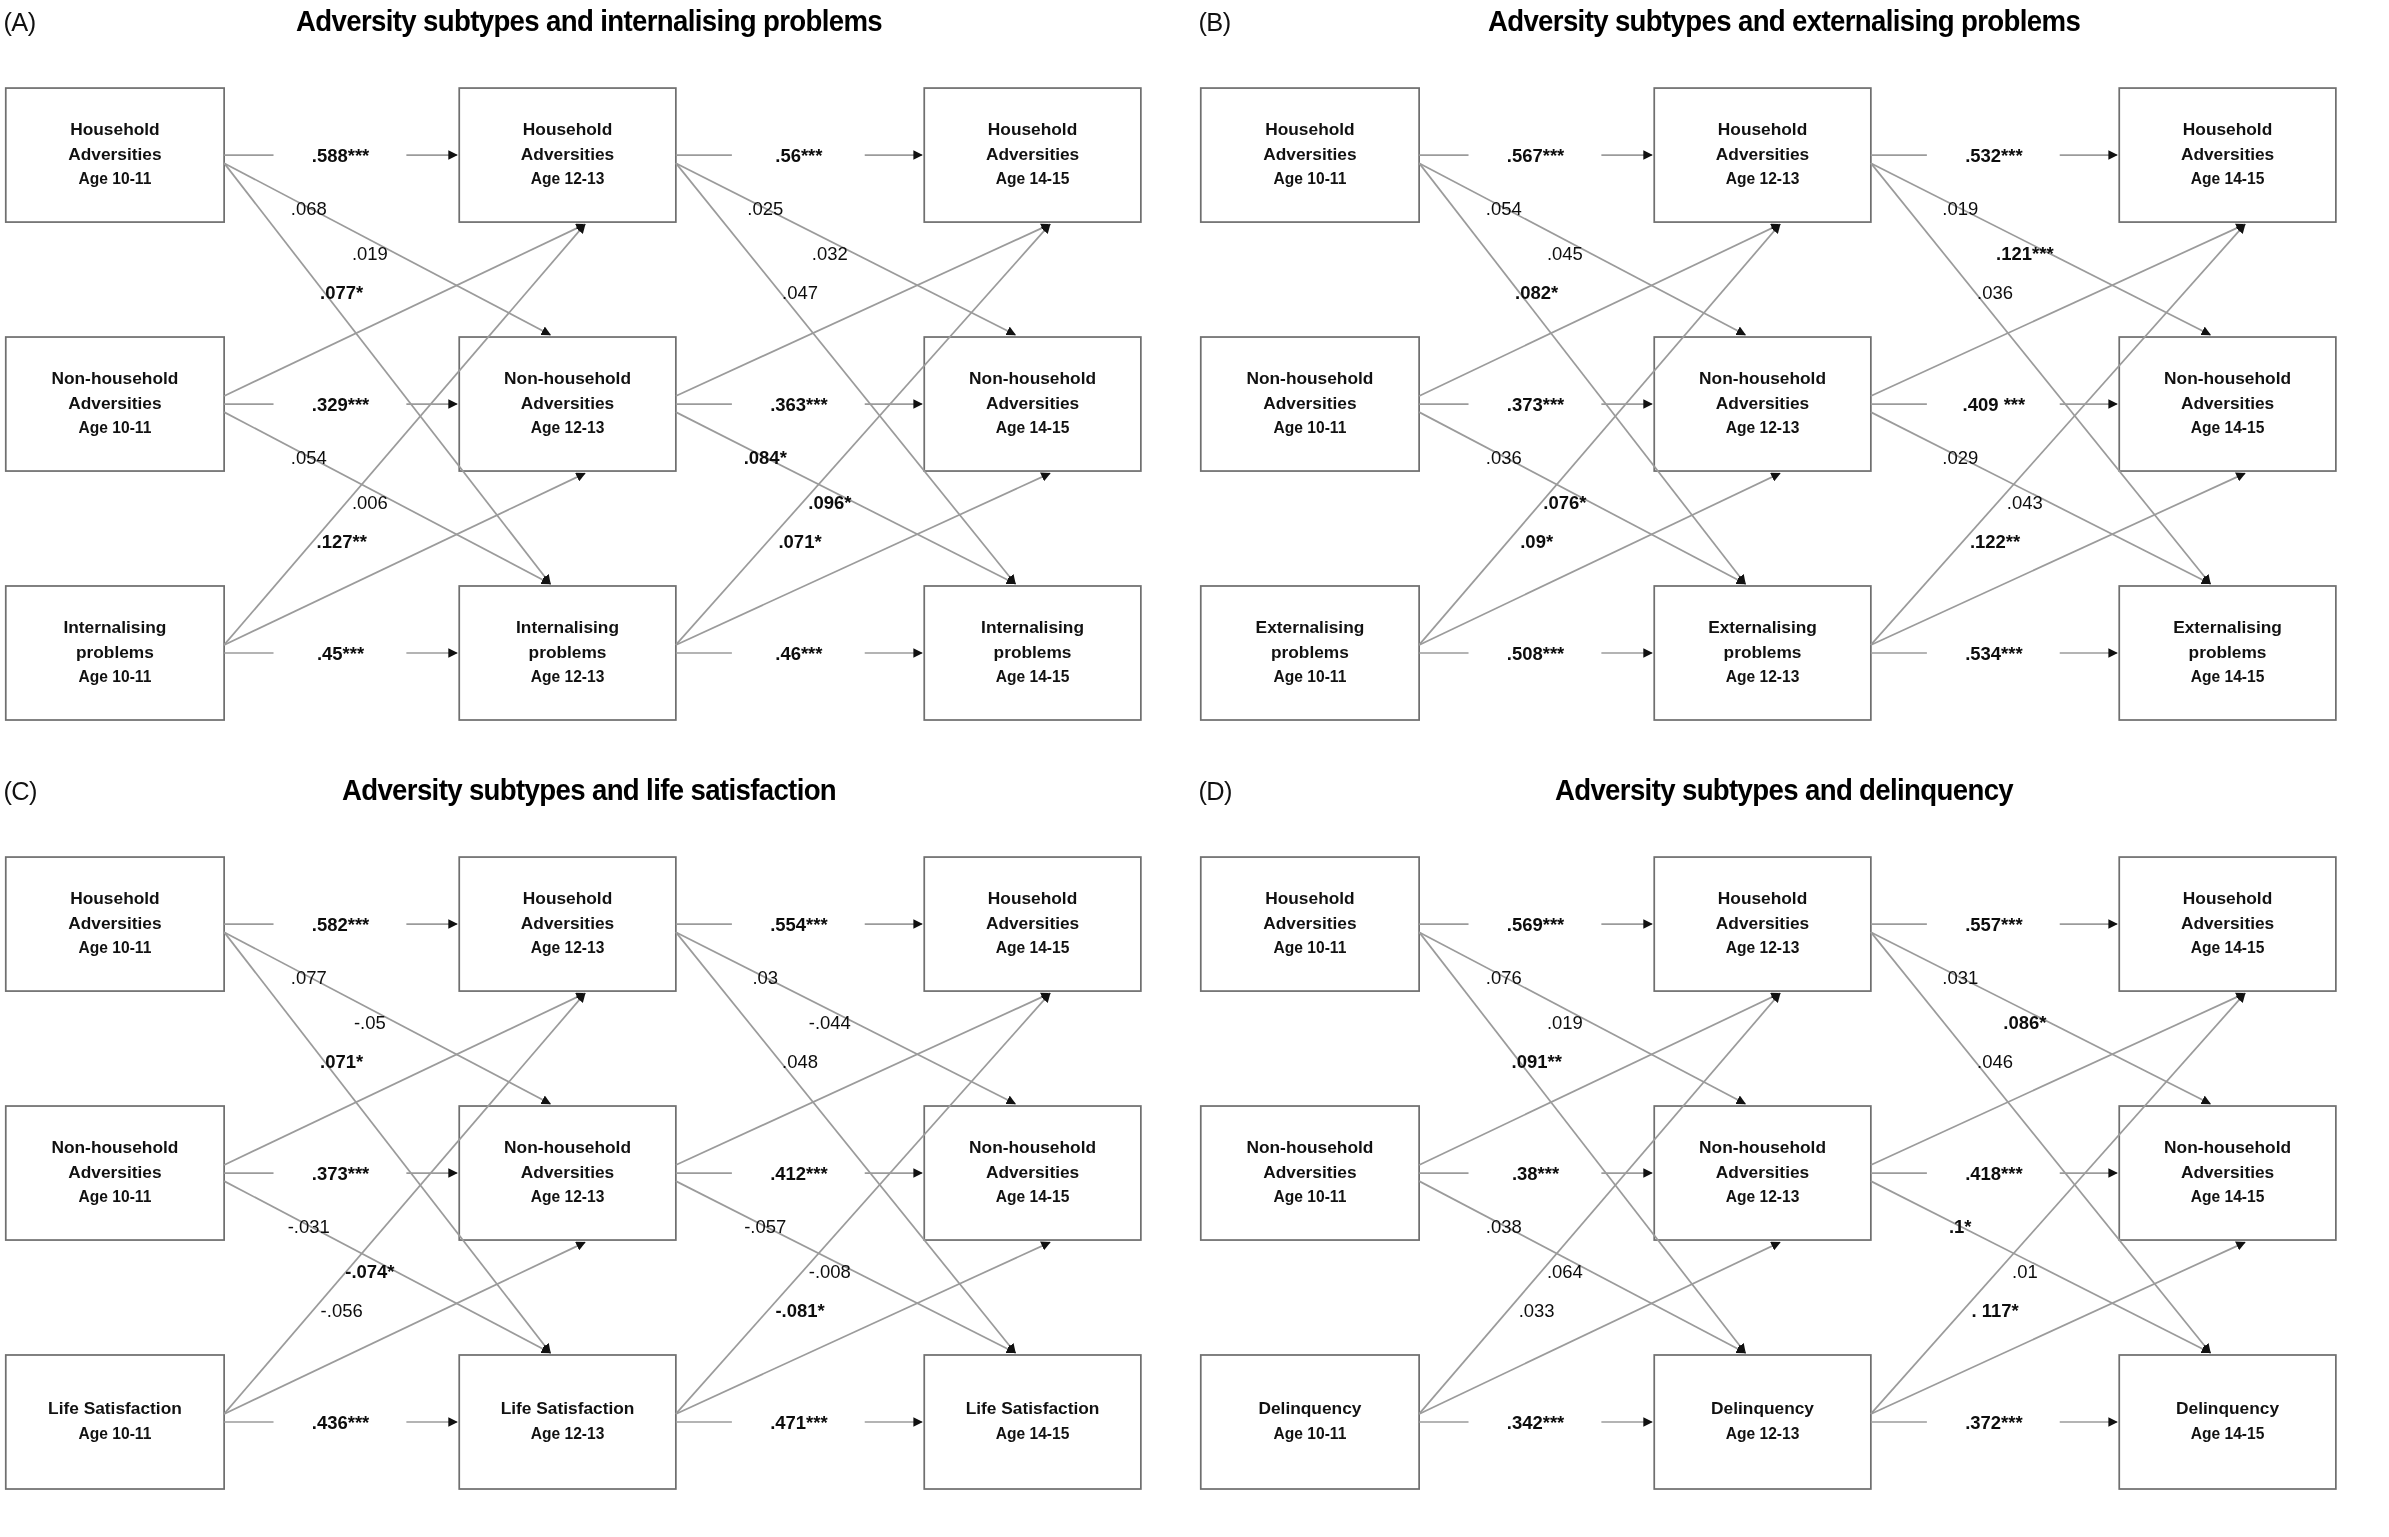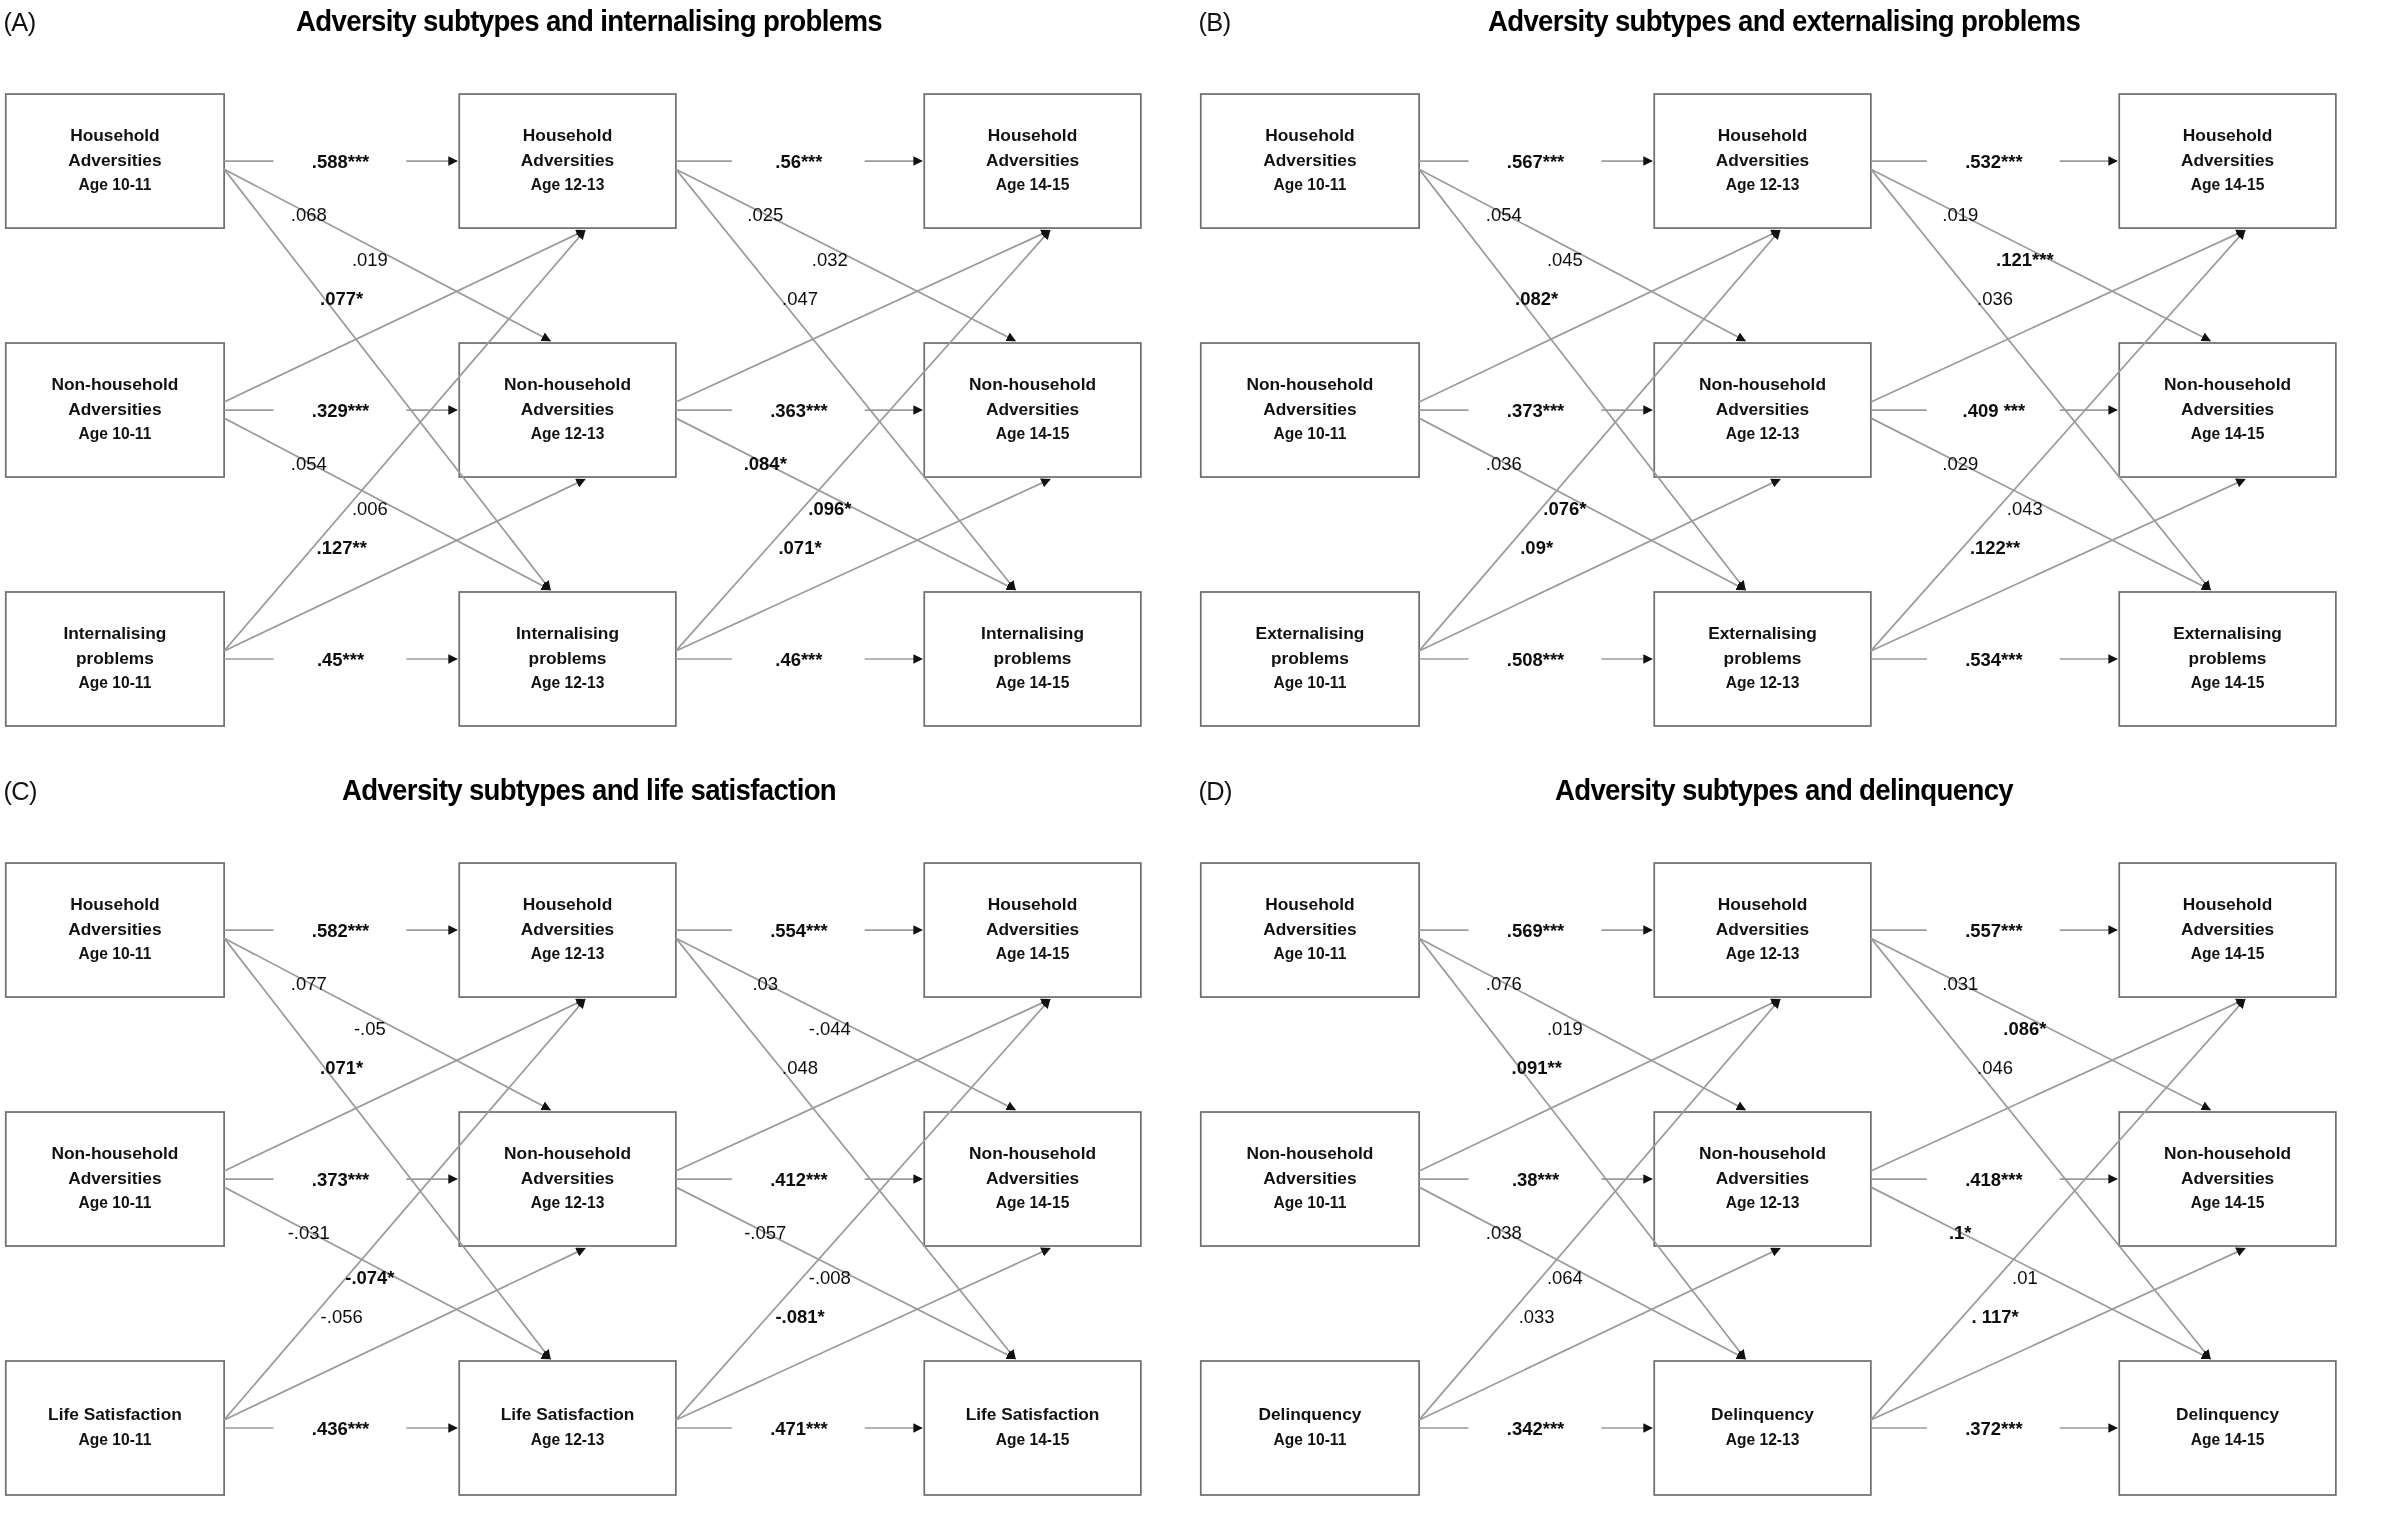--- a/index.html
+++ b/index.html
@@ -9,21 +9,21 @@
   .p-a{left:0;top:0;}
   .p-b{left:1195px;top:0;}
   .p-c{left:0;top:769px;}
   .p-d{left:1195px;top:769px;}
   .ptitle-wrap{position:absolute;left:0;top:0;width:1194px;height:64px;}
   .plabel{position:absolute;left:3.5px;top:8px;font-size:25.4px;color:#111;
           font-family:"Liberation Sans",sans-serif;letter-spacing:-0.6px;}
   .ptitle{position:absolute;left:98px;top:3.5px;width:982px;text-align:center;
           font-size:30px;font-weight:bold;color:#000;letter-spacing:-0.7px;
           font-family:"Liberation Sans",sans-serif;transform:scaleX(0.92);transform-origin:center top;}
-  .svgwrap{position:absolute;left:0;top:58px;width:1194px;height:711px;}
+  .svgwrap{position:absolute;left:0;top:52px;width:1194px;height:711px;}
   svg{display:block;width:1194px;height:711px;}
   .nodebox{fill:#ffffff;stroke:#6f6f6f;stroke-width:3;}
   .nodetxt{font-family:"Liberation Sans",sans-serif;font-size:30px;fill:#111;
            text-anchor:middle;font-weight:bold;}
   .nodetxt.age{font-size:27px;font-weight:bold;}
   .edge{stroke:#9b9b9b;stroke-width:3;fill:none;}
   .elabel{font-family:"Liberation Sans",sans-serif;fill:#0d0d0d;font-size:32px;}
   .elabel.bold{font-weight:bold;}
 </style>
 </head>

